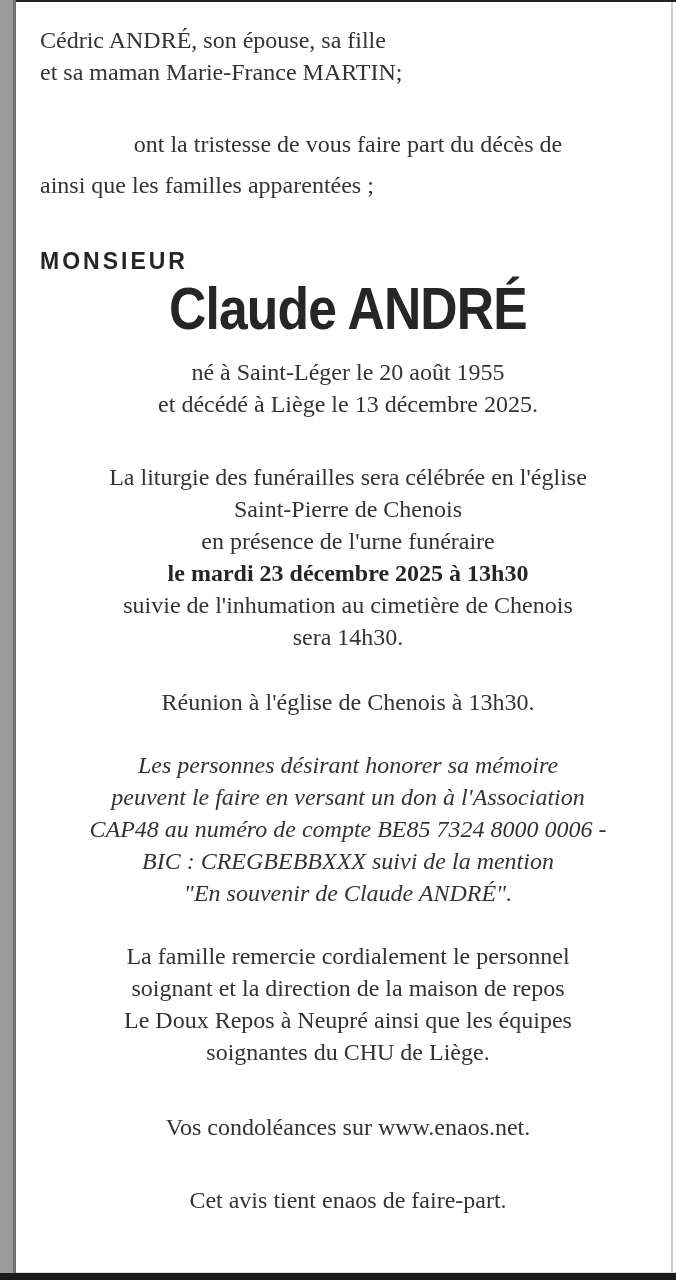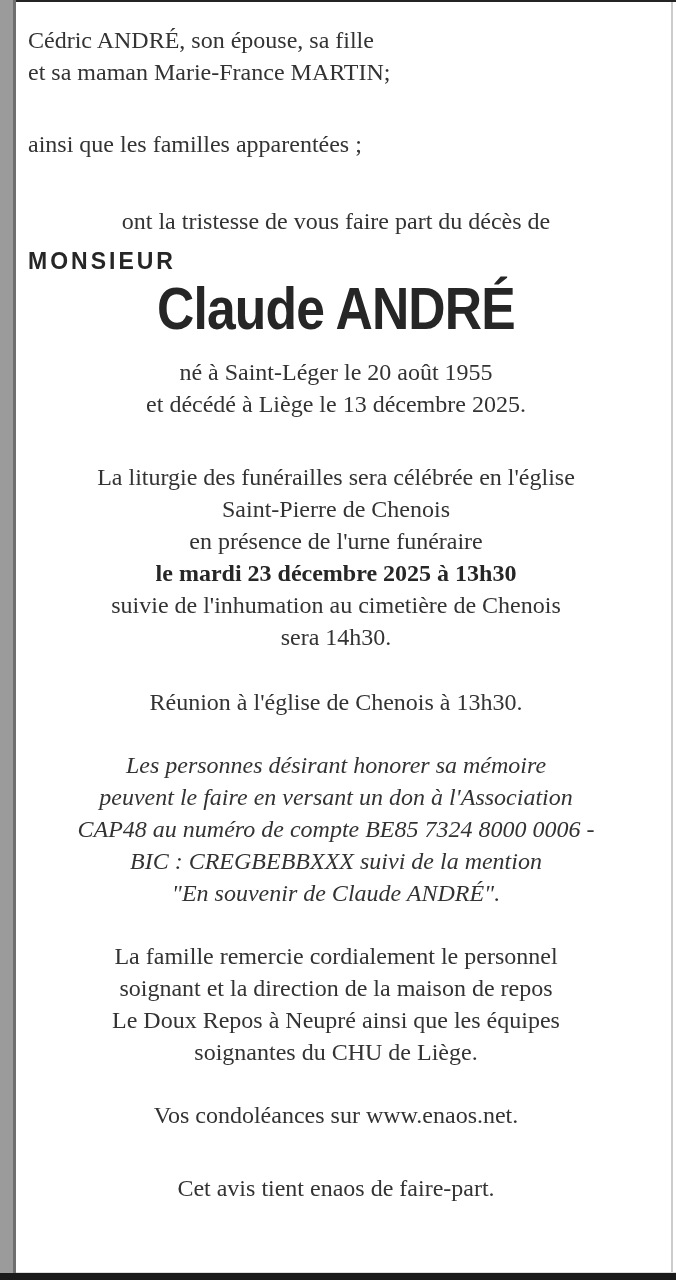--- a/index.html
+++ b/index.html
@@ -16,21 +16,21 @@
   }
   
   .gutter{position:absolute;left:0;top:0;width:13px;height:1273px;background:var(--gutter-gray);}
   .gutter-edge{position:absolute;left:13px;top:0;width:3px;height:1273px;background:var(--gutter-edge);}
   .top-rule{position:absolute;left:16px;top:0;right:0;height:2px;background:var(--top-rule);}
   .right-rule{position:absolute;right:3px;top:2px;width:2px;height:1270px;background:var(--right-rule);}
   .bottom-rule-light{position:absolute;left:16px;right:0;bottom:7px;height:1px;background:var(--bottom-rule-light);}
   .bottom-bar{position:absolute;left:0;bottom:0;width:100%;height:7px;background:var(--bottom-bar);}
   
   .content{
-    position:absolute;left:0;top:2px;width:616px;
+    position:absolute;left:12px;top:2px;width:616px;
     padding:22px 0 0 28px;
   }
   .line{
     font-size:24px;line-height:32px;white-space:nowrap;
   }
   .block{margin:0 0 31px 0;}
   .centered .line{text-align:center;}
   .intro{margin-bottom:40px;}
   .families{margin-bottom:45px;}
   .announce{margin-bottom:9px;}
@@ -47,44 +47,44 @@
     font-family:"Liberation Sans","DejaVu Sans",sans-serif;
     font-weight:bold;font-size:60px;line-height:62px;letter-spacing:-1px;
     color:var(--heading-text);
     transform:scaleX(0.86);transform-origin:center;
   }
   .vitals{margin-bottom:41px;}
   .ceremony{margin-bottom:33px;}
   .bold-line{font-weight:bold;color:var(--heading-text);}
   .meeting{margin-bottom:31px;}
   .donation{margin-bottom:31px;font-style:italic;}
-  .thanks{margin-bottom:31px;}
+  .thanks{margin-bottom:43px;}
   .condolences{margin-bottom:41px;}
 </style>
 </head>
 <body>
 
 <div class="gutter"></div>
 <div class="gutter-edge"></div>
 <div class="top-rule"></div>
 <div class="right-rule"></div>
 
 <div class="content">
 
   <div class="block intro">
     <div class="line">Cédric ANDRÉ, son épouse, sa fille</div>
     <div class="line">et sa maman Marie-France MARTIN;</div>
   </div>
 
+  <div class="block centered announce">
+    <div class="line">ont la tristesse de vous faire part du décès de</div>
+  </div>
+
   <div class="block families">
     <div class="line">ainsi que les familles apparentées ;</div>
-  </div>
-
-  <div class="block centered announce">
-    <div class="line">ont la tristesse de vous faire part du décès de</div>
   </div>
 
   <div class="civility">MONSIEUR</div>
 
   <div class="deceased-name">
     <span class="inner">Claude ANDRÉ</span>
   </div>
 
   <div class="block centered vitals">
     <div class="line">né à Saint-Léger le 20 août 1955</div>

